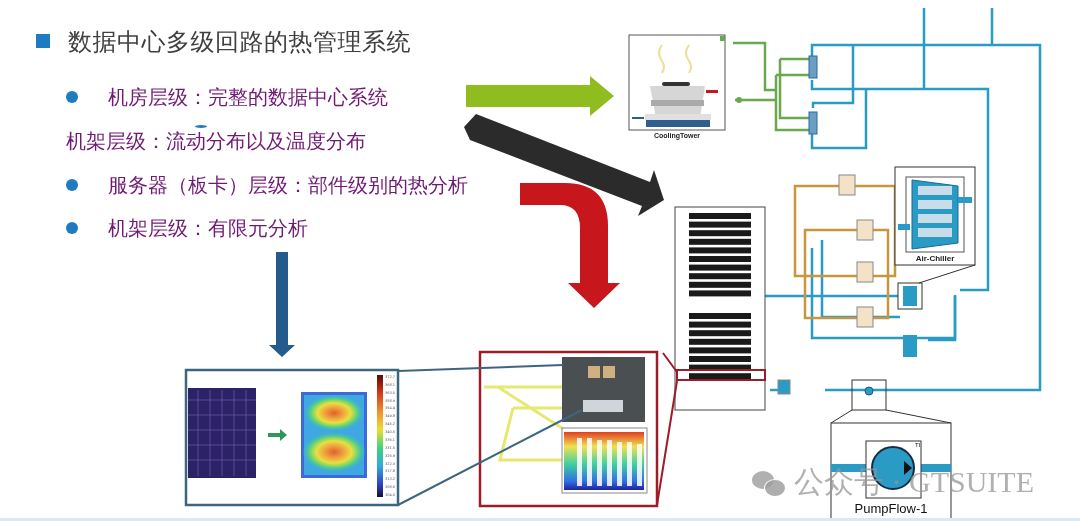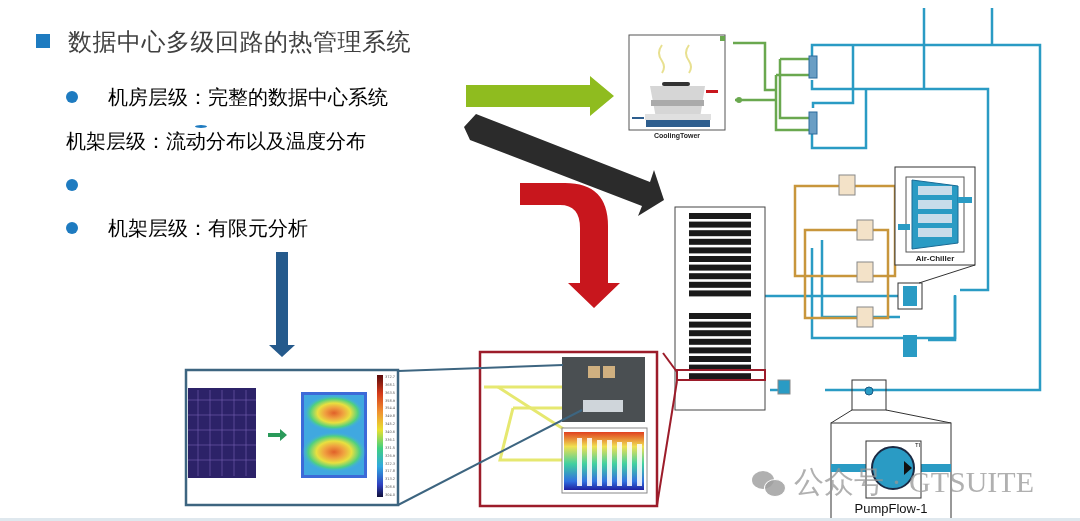--- a/index.html
+++ b/index.html
@@ -2,21 +2,21 @@
 <html><head>
 <meta charset="utf-8">
 <style>
   html,body{margin:0;padding:0;}
   body{width:1080px;height:521px;background:#ffffff;position:relative;overflow:hidden;font-family:"DejaVu Sans",sans-serif;}
   .abs{position:absolute;text-align:center;}
   .title{left:68px;top:26px;font-size:24px;color:#404040;letter-spacing:0.5px;}
   .title-bullet{left:36px;top:34px;width:14px;height:14px;background:#1e7bc0;}
   .bullet-row{left:66px;height:30px;display:flex;align-items:center;}
   .bullet-dot{width:12px;height:12px;border-radius:50%;background:#1e7bc0;margin-right:30px;}
-  .bullet-text{font-size:20px;color:#000000;white-space:nowrap;}
+  .bullet-text{font-size:20px;color:#701a75;white-space:nowrap;}
   svg{position:absolute;left:0;top:0;}
   .lbl{font-family:"Liberation Sans",sans-serif;}
   .wm{left:752px;top:462px;display:flex;align-items:center;font-size:30px;color:rgba(150,150,150,0.75);font-family:Liberation Serif, serif;}
   .bottom-line{left:0;top:518px;width:1080px;height:3px;background:#dfe8ee;}
 </style>
 </head>
 <body>
 
 <div class="abs title-bullet"></div>
 <div class="abs title">数据中心多级回路的热管理系统</div>
@@ -24,20 +24,21 @@
 <div class="abs bullet-row" style="top:82px;">
   <span class="bullet-dot"></span>
   <span class="bullet-text">机房层级：完整的数据中心系统</span>
 </div>
 <div class="abs bullet-row" style="top:125px;flex-direction:column;">
   <span class="bullet-dot"></span>
   <span class="bullet-text">机架层级：流动分布以及温度分布</span>
 </div>
 <div class="abs bullet-row" style="top:170px;">
   <span class="bullet-dot"></span>
+  <span class="bullet-text">服务器（板卡）层级：部件级别的热分析</span>
 </div>
 <div class="abs bullet-row" style="top:213px;">
   <span class="bullet-dot"></span>
   <span class="bullet-text">机架层级：有限元分析</span>
 </div>
 
 <svg width="1080" height="521" viewBox="0 0 1080 521">
   <defs>
     <linearGradient id="heat" x1="0" y1="0" x2="0" y2="1">
       <stop offset="0" stop-color="#5a0a0a"></stop>

